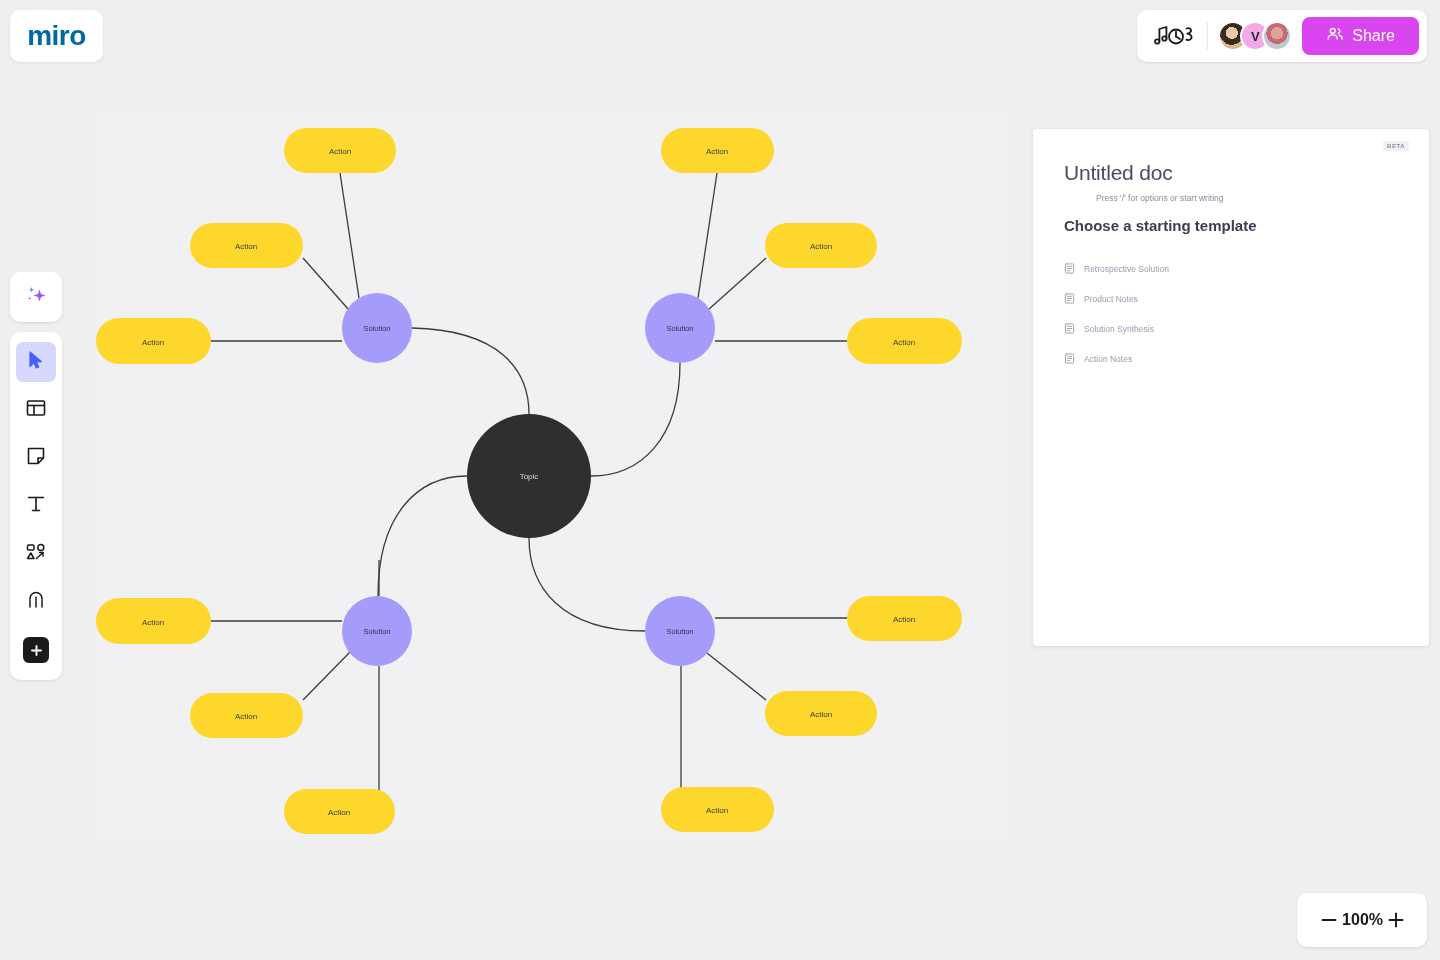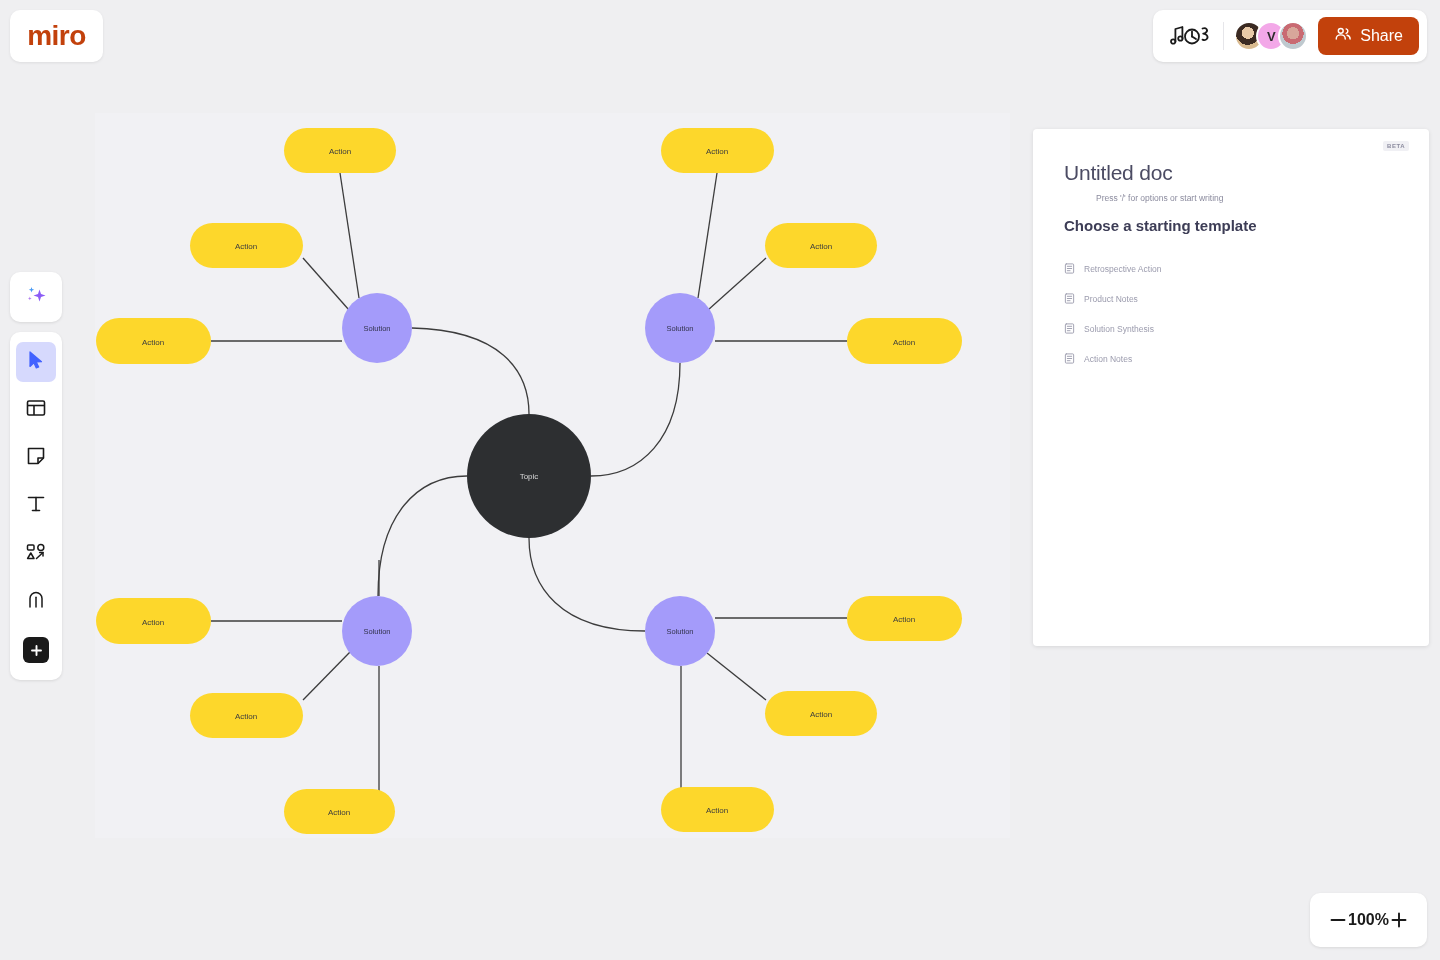--- a/index.html
+++ b/index.html
@@ -29,21 +29,21 @@
 
   
   .logo-card {
     position: absolute; left: 10px; top: 10px;
     width: 93px; height: 52px;
     background: #fff; border-radius: 10px;
     display: flex; align-items: center; justify-content: center;
     box-shadow: 0 1px 3px rgba(0,0,0,.08);
   }
   .logo-text {
-    font-size: 28px; font-weight: 700; color: #c2410c;
+    font-size: 28px; font-weight: 700; color: #0369a1;
     letter-spacing: -0.5px; line-height: 1;
   }
 
   
   .topbar {
     position: absolute; right: 13px; top: 10px;
     height: 52px;
     background: #fff; border-radius: 10px;
     display: flex; align-items: center;
     padding: 0 8px 0 14px; gap: 10px;
@@ -58,23 +58,23 @@
     margin-left: -8px;
     overflow: hidden;
     display: flex; align-items: center; justify-content: center;
     font-size: 13px; font-weight: 600; color: #2c2c2c;
   }
   .avatar:first-child { margin-left: 0; }
   .av1 { background: radial-gradient(circle at 45% 38%, #e8c9a8 0 28%, #3b2a22 28% 55%, #d8b98f 55% 100%); }
   .av2 { background: #f3a8e8; }
   .av3 { background: radial-gradient(circle at 50% 40%, #d8a79a 0 30%, #c96a72 30% 52%, #bfc9cf 52% 100%); }
   .share-btn {
-    background: #c2410c; color: #fff;
+    background: #d946ef; color: #fff;
     border: none; border-radius: 8px;
-    height: 38px; padding: 0 16px;
+    height: 38px; padding: 0 24px;
     display: flex; align-items: center; gap: 8px;
     font-size: 16px; font-weight: 500;
     font-family: "Liberation Sans", sans-serif;
     cursor: pointer;
   }
 
   
   .tool-ai {
     position: absolute; left: 10px; top: 272px;
     width: 52px; height: 50px;
@@ -127,23 +127,23 @@
   .doc-section { font-size: 15px; font-weight: 700; color: #3d3d56; margin-bottom: 26px; }
   .tpl-row {
     display: flex; align-items: center; gap: 9px;
     margin-bottom: 12px; cursor: pointer;
   }
   .tpl-label { font-size: 8.5px; color: #9b9bad; }
 
   
   .zoomctl {
     position: absolute; right: 13px; bottom: 13px;
-    width: 117px; height: 54px;
+    width: 130px; height: 54px;
     background: #fff; border-radius: 10px;
-    display: flex; align-items: center; justify-content: center;
+    display: flex; align-items: center; justify-content: flex-end;
     padding: 0 18px;
     box-shadow: 0 1px 3px rgba(0,0,0,.10);
   }
   .zbtn {
     width: 26px; height: 26px; cursor: pointer;
     display: flex; align-items: center; justify-content: center;
     background: none; border: none;
   }
   .zlevel { font-size: 16px; font-weight: 700; color: #1a1a1a; }
 </style>
@@ -375,21 +375,21 @@
     <div class="doc-sub">Press '/' for options or start writing</div>
     <div class="doc-section">Choose a starting template</div>
 
     <div class="tpl-row">
       <span>
         <svg width="11" height="11" viewBox="0 0 12 12" fill="none" stroke="#9b9bad" stroke-width="1" stroke-linecap="round">
           <rect x="1.5" y="1" width="9" height="10" rx="1"></rect>
           <path d="M3.6 3.6 H8.4 M3.6 6 H8.4 M3.6 8.4 H6.6"></path>
         </svg>
       </span>
-      <span class="tpl-label">Retrospective Action</span>
+      <span class="tpl-label">Retrospective Solution</span>
     </div>
     <div class="tpl-row">
       <span>
         <svg width="11" height="11" viewBox="0 0 12 12" fill="none" stroke="#9b9bad" stroke-width="1" stroke-linecap="round">
           <rect x="1.5" y="1" width="9" height="10" rx="1"></rect>
           <path d="M3.6 3.6 H8.4 M3.6 6 H8.4 M3.6 8.4 H6.6"></path>
         </svg>
       </span>
       <span class="tpl-label">Product Notes</span>
     </div>

